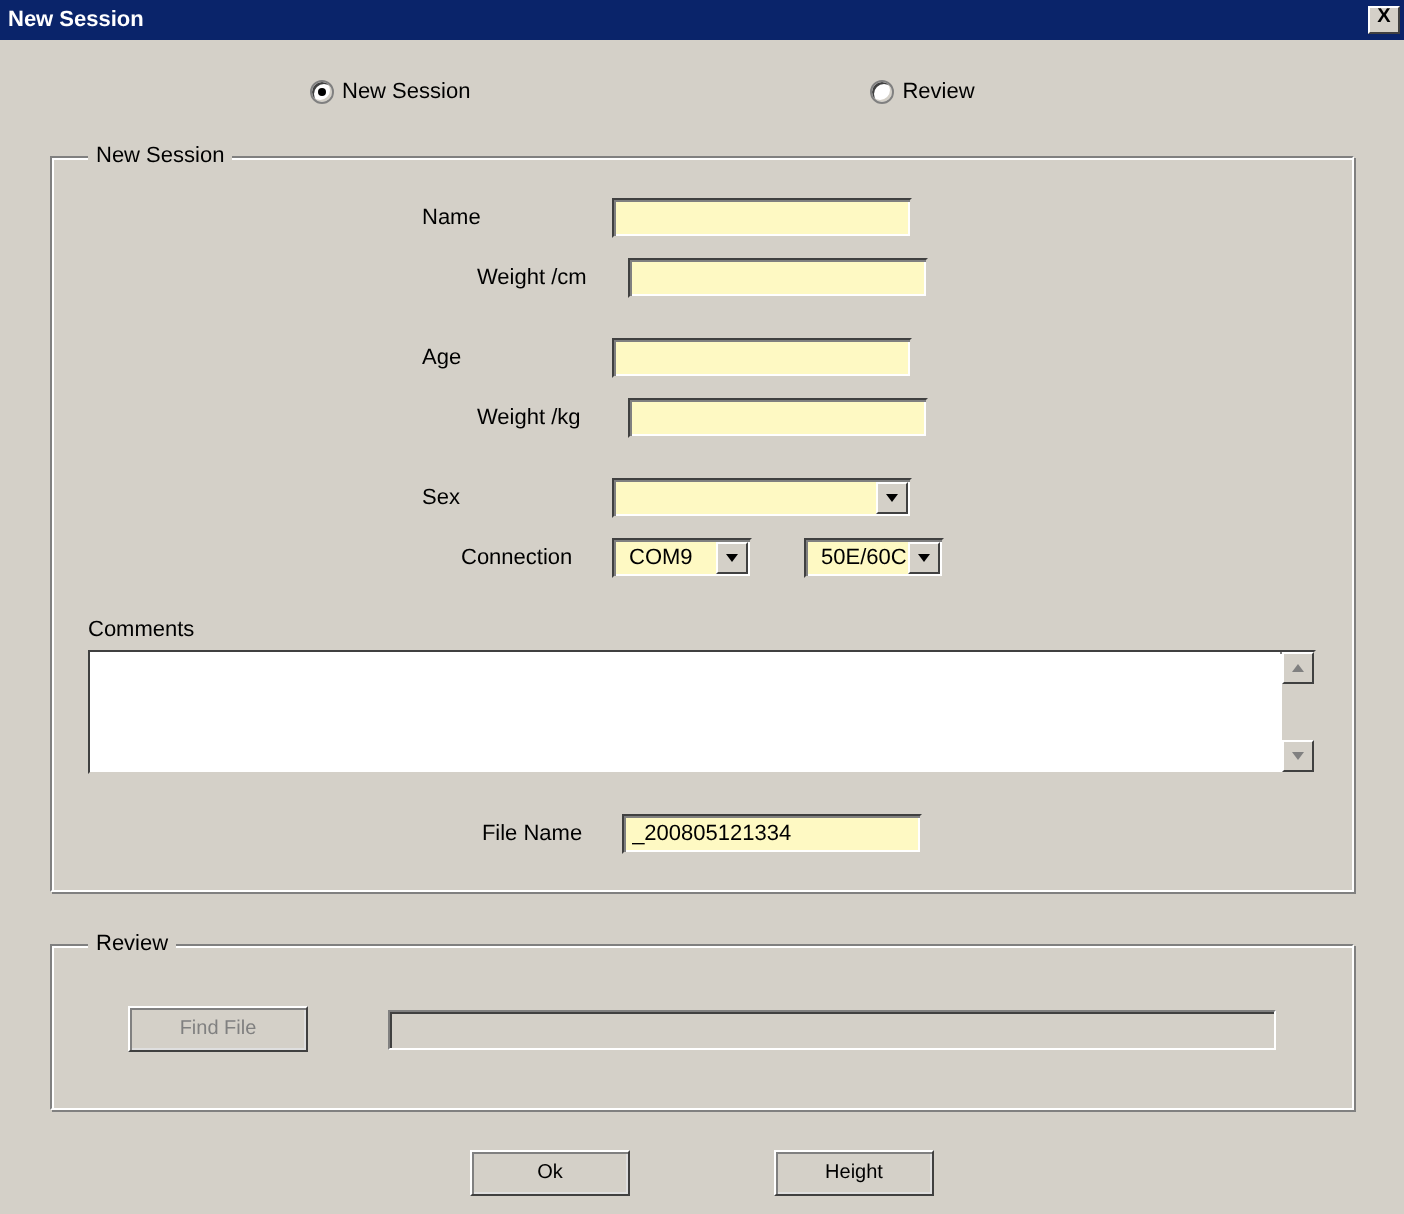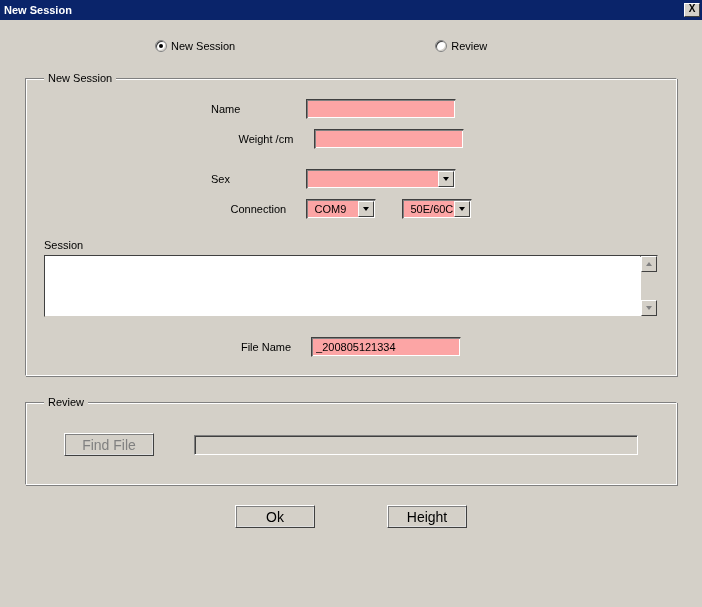--- a/index.html
+++ b/index.html
@@ -85,21 +85,21 @@
   gap: 10px;
   flex-direction: column;
 }
 .col-left { display: flex; align-items: center; width: 280px; }
 .col-right { display: flex; align-items: center; flex: 1; }
 .lbl { width: 95px; font-size: 11px; color: #000; }
 .lbl-r { width: 75px; font-size: 11px; color: #000; }
 
 input[type=text].txt, .combo {
   height: 20px;
-  background: #fca5a5;
+  background: #fef9c3;
   border: 1px solid #404040;
   border-right-color: #d4d0c8;
   border-bottom-color: #d4d0c8;
   box-shadow: inset 1px 1px #808080, inset -1px -1px #fff;
   font-size: 11px;
   padding: 2px 4px;
 }
 .txt { width: 150px; }
 .txt-name { width: 150px; }
 .combo {
@@ -179,21 +179,21 @@
 .filename-txt { width: 150px; }
 
 .review-body { display: flex; align-items: center; gap: 40px; padding: 10px 20px; }
 .btn {
   height: 23px;
   background: #d4d0c8;
   border: 1px solid #fff;
   border-right-color: #404040;
   border-bottom-color: #404040;
   box-shadow: 1px 1px 0 #808080 inset, -1px -1px 0 #dfdfdf inset;
-  font-size: 14px;
+  font-size: 10px;
   cursor: pointer;
   padding: 0 0;
 }
 .btn-find { width: 90px; color: #808080; }
 .review-path {
   flex: 1; height: 20px;
   background: #d4d0c8;
   border: 1px solid #808080;
   border-right-color: #fff;
   border-bottom-color: #fff;
@@ -238,20 +238,30 @@
       <div class="col-left">
         <span class="lbl">Name</span>
         <input type="text" class="txt txt-name" value="" style="">
       </div>
       <div class="col-right">
         <span class="lbl-r">Weight /cm</span>
         <input type="text" class="txt" value="" style="">
       </div>
     </div>
 
+    <div class="form-row">
+      <div class="col-left">
+        <span class="lbl">Age</span>
+        <input type="text" class="txt" value="" style="">
+      </div>
+      <div class="col-right">
+        <span class="lbl-r">Weight /kg</span>
+        <input type="text" class="txt" value="" style="">
+      </div>
+    </div>
 
     <div class="form-row">
       <div class="col-left">
         <span class="lbl">Sex</span>
         <div class="combo combo-sex">
           <span class="combo-txt"></span>
           <span class="combo-btn"></span>
         </div>
       </div>
       <div class="col-right">
@@ -260,21 +270,21 @@
           <span class="combo-txt">COM9</span>
           <span class="combo-btn"></span>
         </div>
         <div class="combo combo-model">
           <span class="combo-txt">50E/60C</span>
           <span class="combo-btn"></span>
         </div>
       </div>
     </div>
 
-    <span class="comments-lbl">Session</span>
+    <span class="comments-lbl">Comments</span>
     <div class="comments-wrap">
       <textarea class="comments-area" style=""></textarea>
       <div class="scroll-v">
         <div class="scroll-btn scroll-up"></div>
         <div class="scroll-btn scroll-down"></div>
       </div>
     </div>
 
     <div class="filename-row">
       <span class="filename-lbl">File Name</span>

